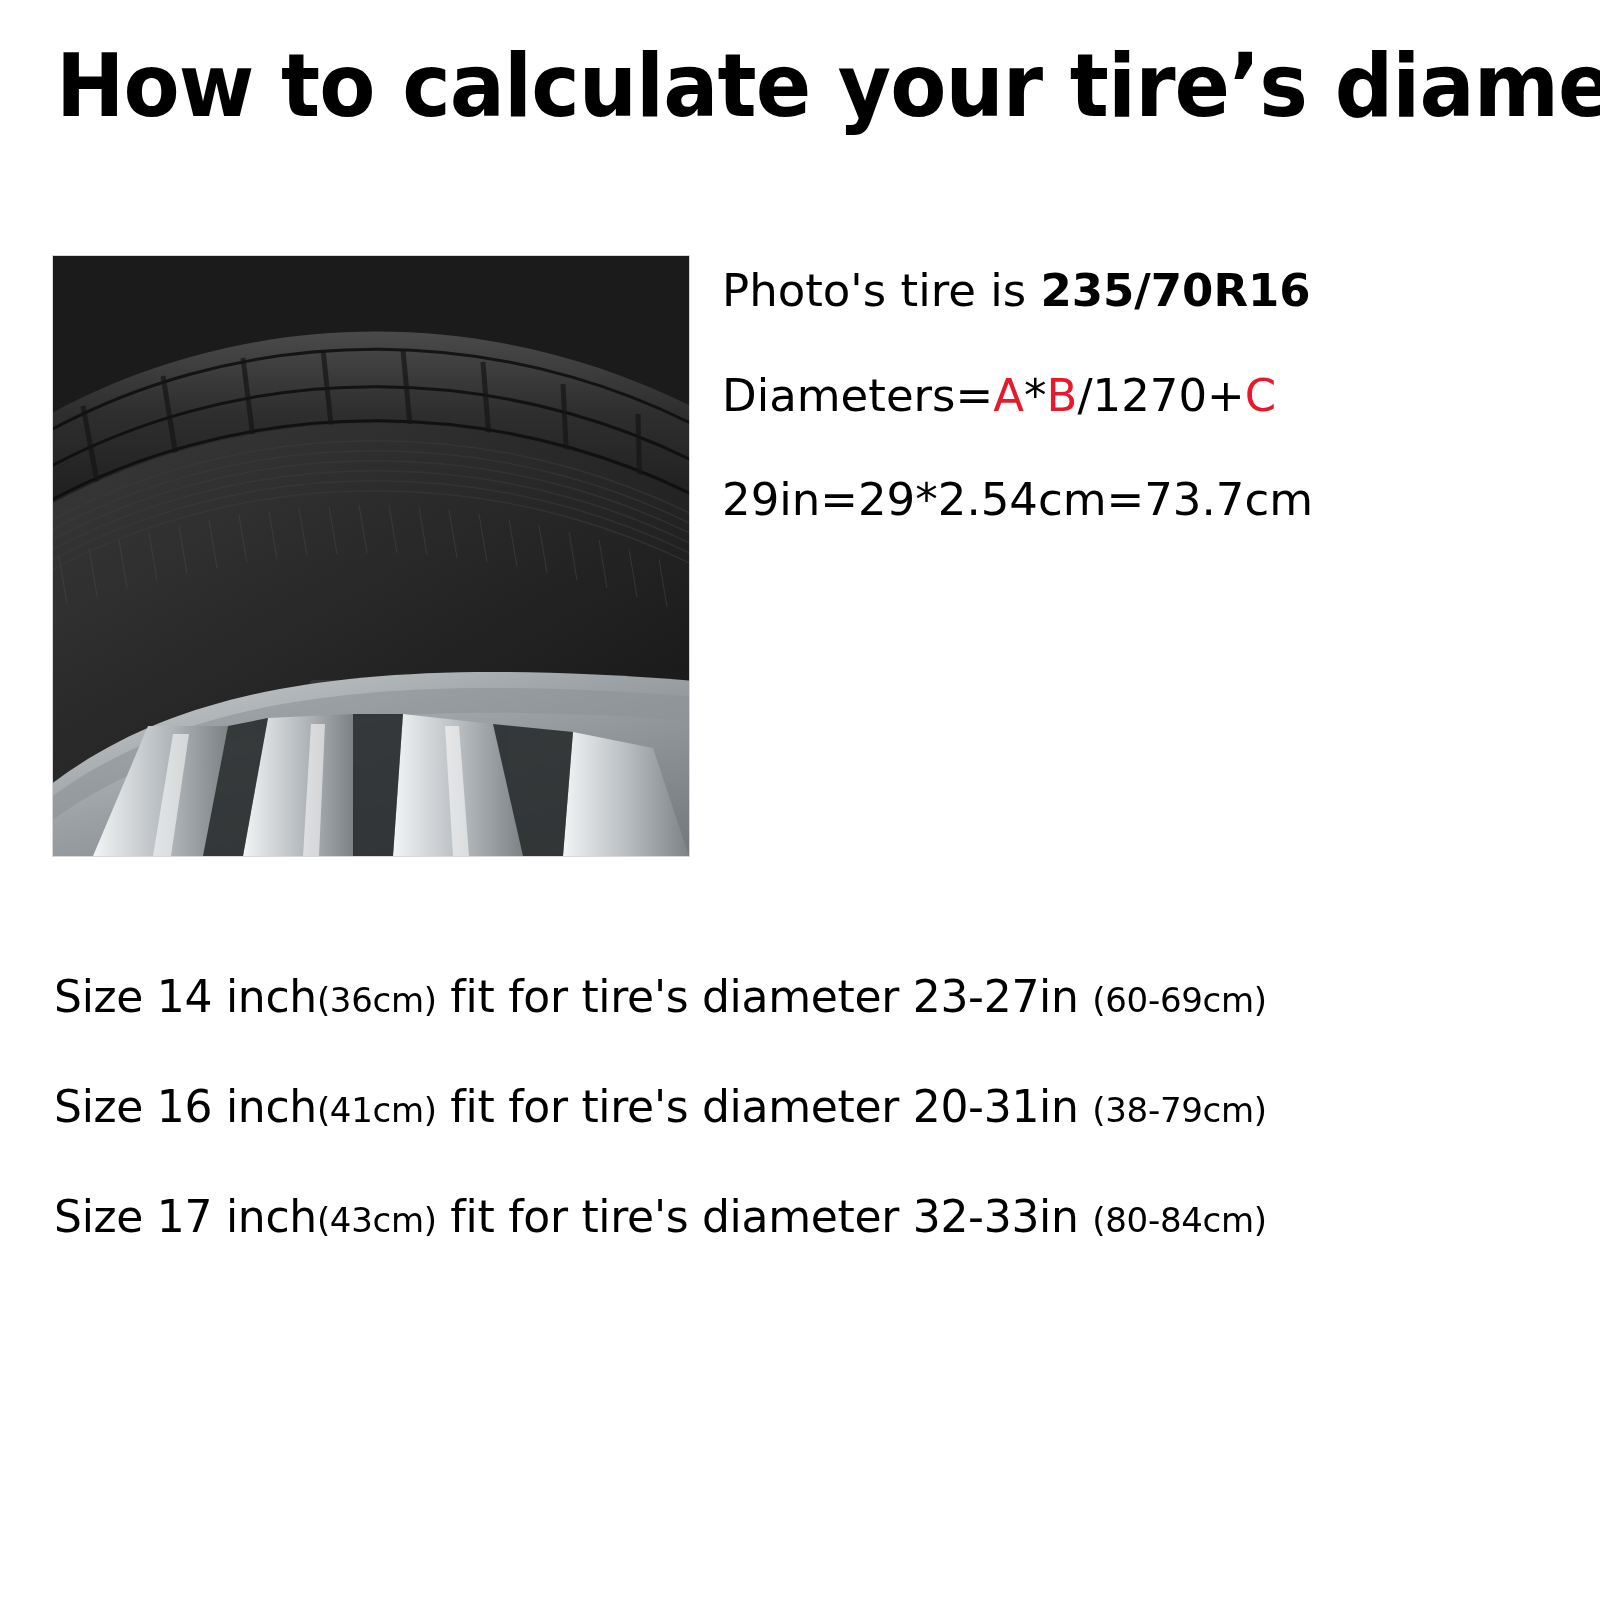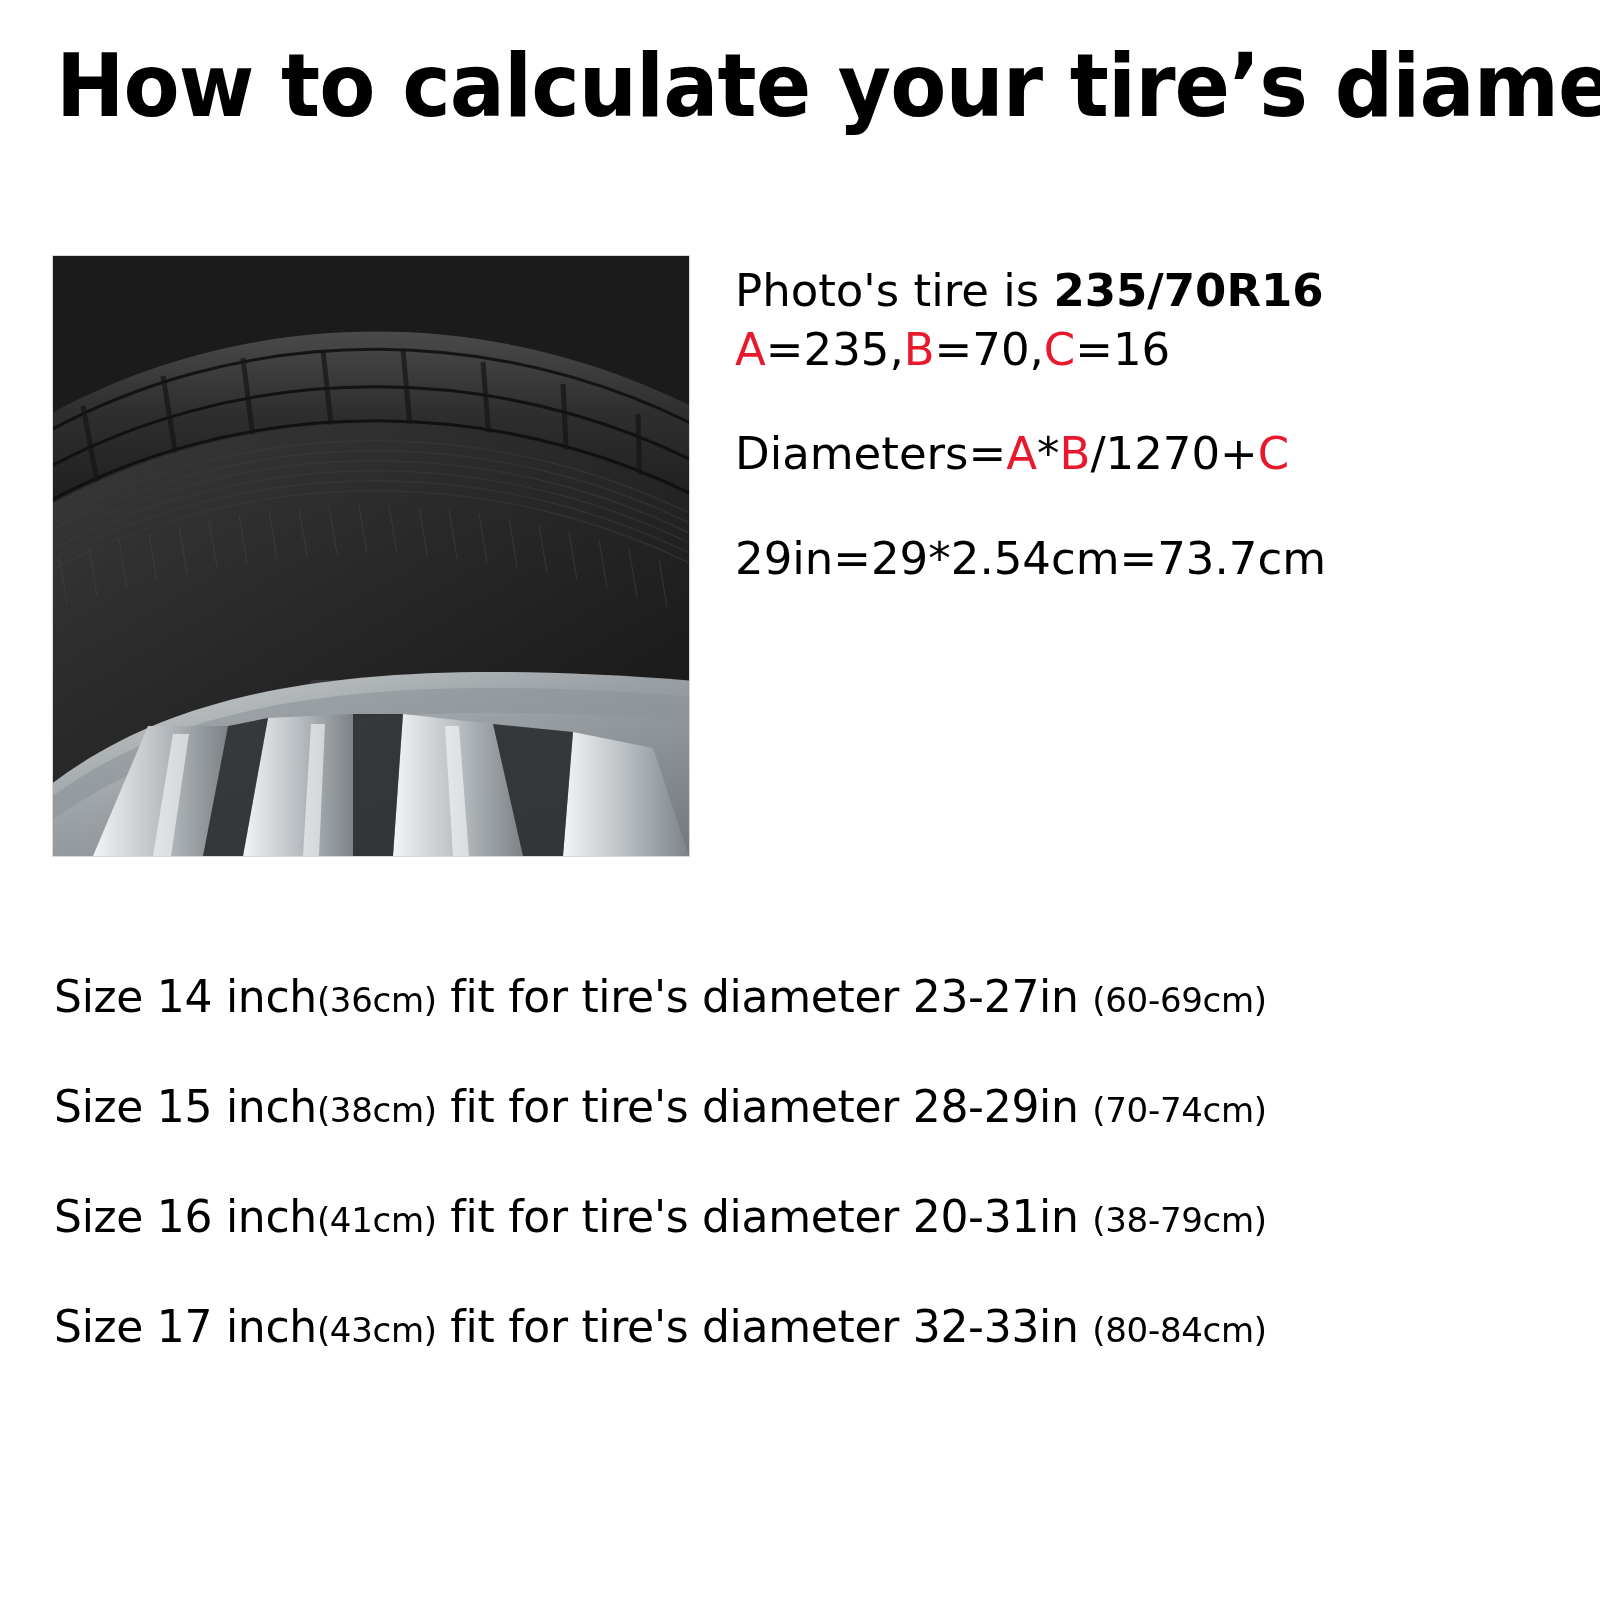--- a/index.html
+++ b/index.html
@@ -55,21 +55,20 @@
   .calc {
     position: absolute;
     left: 722px;
     top: 262px;
     width: 860px;
     font-family: "DejaVu Sans", sans-serif;
     font-size: 45px;
     line-height: 1.30;
     color: #000;
     white-space: nowrap;
-    margin-left: 13px;
   }
   .calc .line { display: block; }
   .calc .gap { display: block; height: 46px; }
   .red { color: #e8192c; }
   .b { font-weight: bold; }
 
   
   .sizes {
     position: absolute;
     left: 54px;
@@ -204,31 +203,29 @@
           <path d="M 100 600 L 120 478 L 136 478 L 118 600 Z" fill="#ffffff"></path>
           <path d="M 250 600 L 258 468 L 272 468 L 266 600 Z" fill="#ffffff"></path>
           <path d="M 400 600 L 392 470 L 406 470 L 416 600 Z" fill="#ffffff"></path>
         </g>
       </g>
     </svg>
   </div>
 
   <div class="calc">
     <span class="line"><span>Photo's tire is </span><span class="b">235/70R16</span></span>
-    <span class="line"><span class="red">A</span><span>=235,</span><span class="red">B</span><span>=70,</span><span class="red">C</span><span>=16</span></span>
 
     <span class="gap"></span>
 
     <span class="line"><span>Diameters=</span><span class="red">A</span><span>*</span><span class="red">B</span><span>/1270+</span><span class="red">C</span></span>
 
     <span class="gap"></span>
 
     <span class="line">29in=29*2.54cm=73.7cm</span>
   </div>
 
   <div class="sizes">
     <div class="size-row"><span>Size 14 inch</span><span class="small">(36cm)</span><span> fit for tire's diameter 23-27in </span><span class="small">(60-69cm)</span></div>
-    <div class="size-row"><span>Size 15 inch</span><span class="small">(38cm)</span><span> fit for tire's diameter 28-29in </span><span class="small">(70-74cm)</span></div>
     <div class="size-row"><span>Size 16 inch</span><span class="small">(41cm)</span><span> fit for tire's diameter 20-31in </span><span class="small">(38-79cm)</span></div>
     <div class="size-row"><span>Size 17 inch</span><span class="small">(43cm)</span><span> fit for tire's diameter 32-33in </span><span class="small">(80-84cm)</span></div>
   </div>
 
 </div>
 
 </body></html>

